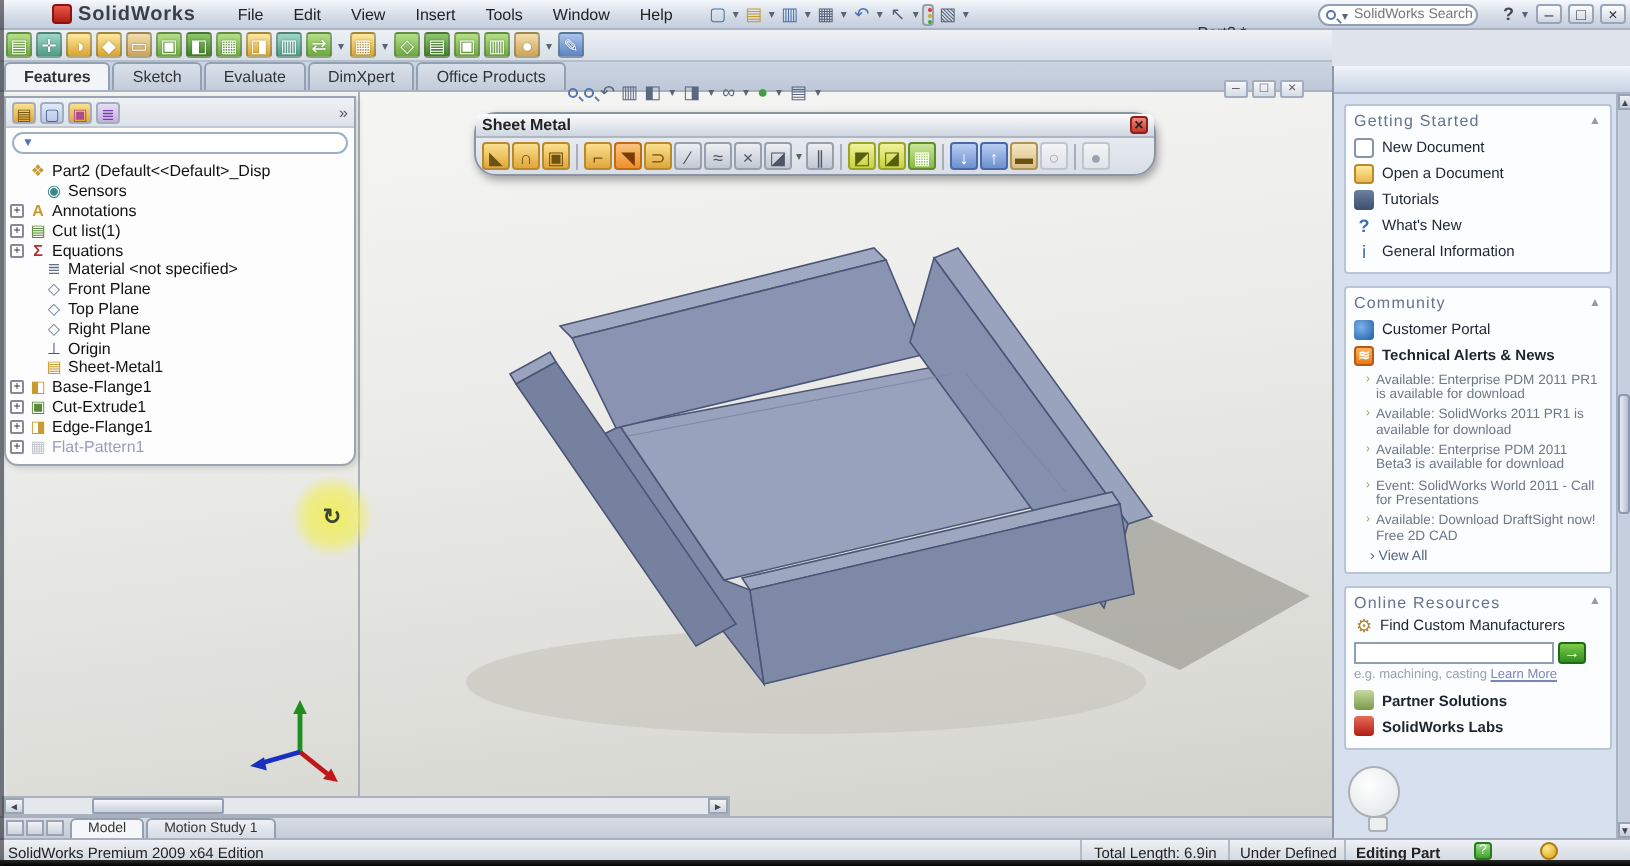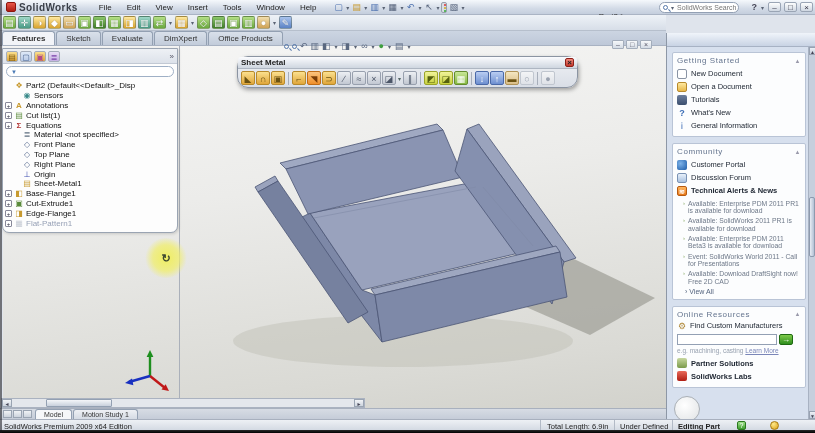--- a/index.html
+++ b/index.html
@@ -3,21 +3,21 @@
 <meta charset="utf-8">
 <style>
   * { margin:0; padding:0; box-sizing:border-box; }
   html,body { width:815px; height:433px; overflow:hidden; font-family:"Liberation Sans", sans-serif; background:#1a1a1a; }
   .app { position:relative; width:815px; height:433px; background:#dfe4ec; overflow:hidden; }
 
   
   .titlebar { position:absolute; left:0; top:0; width:815px; height:15px;
     background:linear-gradient(#f5f8fc,#d3dbe7 60%,#c4cedd); border-bottom:1px solid #aab4c4;
     display:flex; align-items:center; font-size:8px; color:#222; }
-  .brandbox { display:flex; align-items:center; gap:3px; padding:0 8px 0 6px; }
+  .brandbox { display:flex; align-items:center; gap:3px; padding:0 8px 0 6px;margin-left:20px; }
   .brand-logo { width:10px; height:10px; border-radius:2px; background:linear-gradient(#e8574a,#b01e14); border:1px solid #8d140c; }
   .brand-text { font-weight:bold; font-size:10px; color:#3a3f48; letter-spacing:.4px; }
   .menus { display:flex; gap:1px; margin-left:6px; }
   .menu-item { padding:1px 7px; cursor:default; }
   .std-icons { display:flex; align-items:center; gap:1px; margin-left:10px; }
   .sico { width:11px; height:11px; font-size:9px; line-height:11px; text-align:center; color:#5b masked; }
   .sico { color:#55627a; }
   .sico.gold { color:#c89a30; }
   .sico.blue { color:#4a6fae; }
   .caret { font-size:6px; color:#5a масив; }
@@ -485,24 +485,20 @@
       <div class="tp-box">
         <div class="tp-box-title">
           <span>Community</span>
           <span class="tp-collapse">▲</span>
         </div>
         <div class="tp-link">
             <span class="lico globe"></span>
             <span>Customer Portal</span>
           </div>
         <div class="tp-link">
-            <span class="lico bubble"></span>
-            <span>Discussion Forum</span>
-          </div>
-        <div class="tp-link">
             <span class="lico rss">≋</span>
             <span style="font-weight:bold">Technical Alerts &amp; News</span>
           </div>
         <div class="tp-news">
           <div class="tp-news-item">
               <span class="nb">›</span>
               <span>Available: Enterprise PDM 2011 PR1 is available for download</span>
             </div>
           <div class="tp-news-item">
               <span class="nb">›</span>

